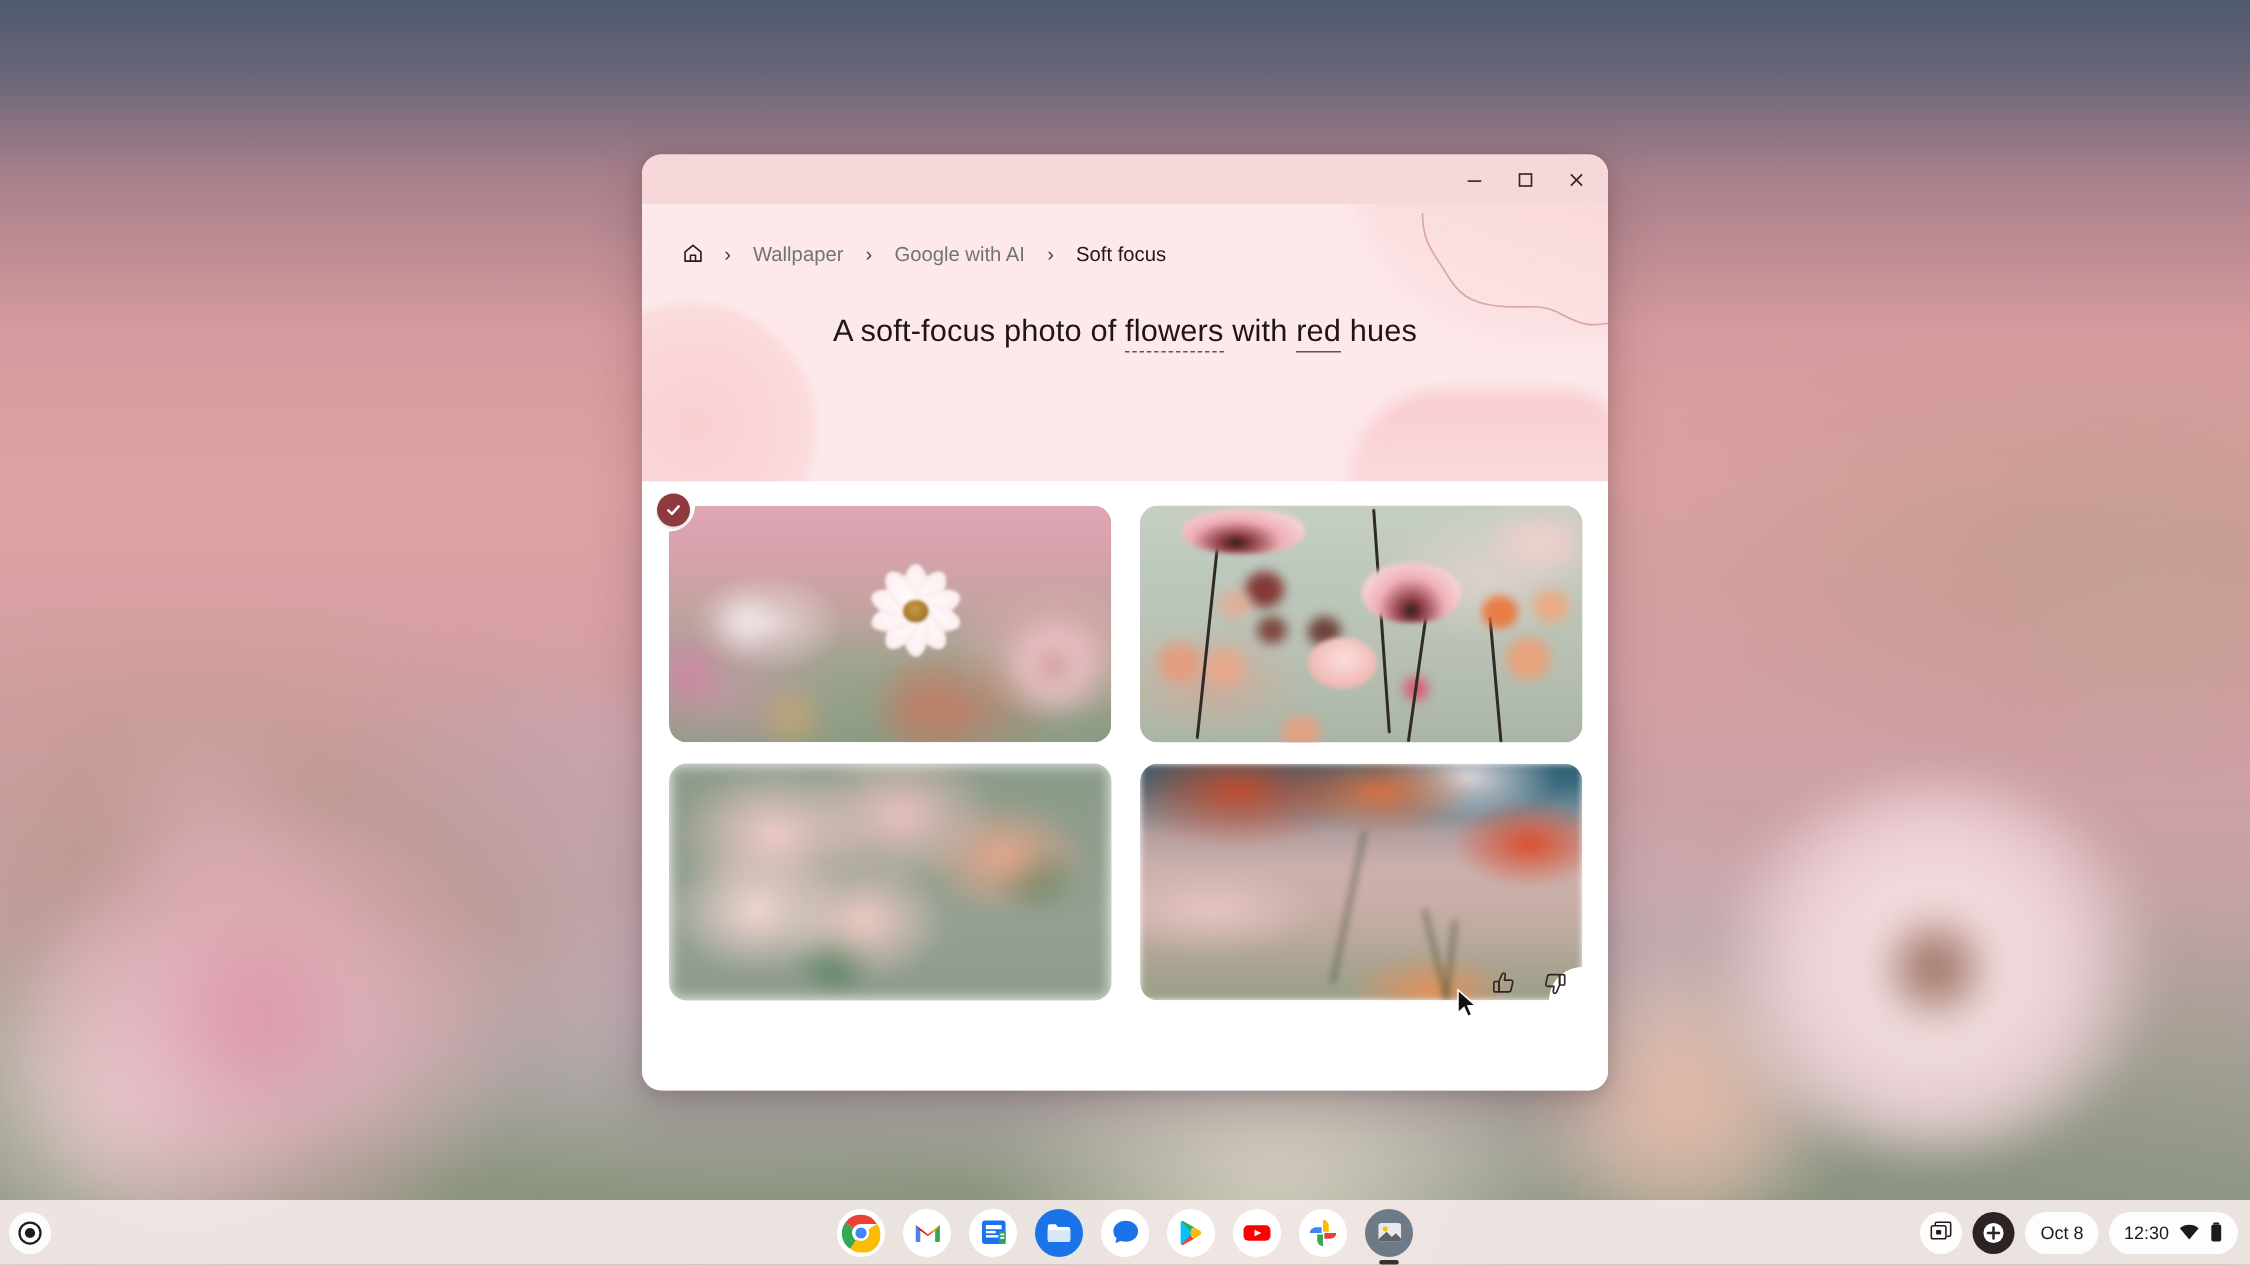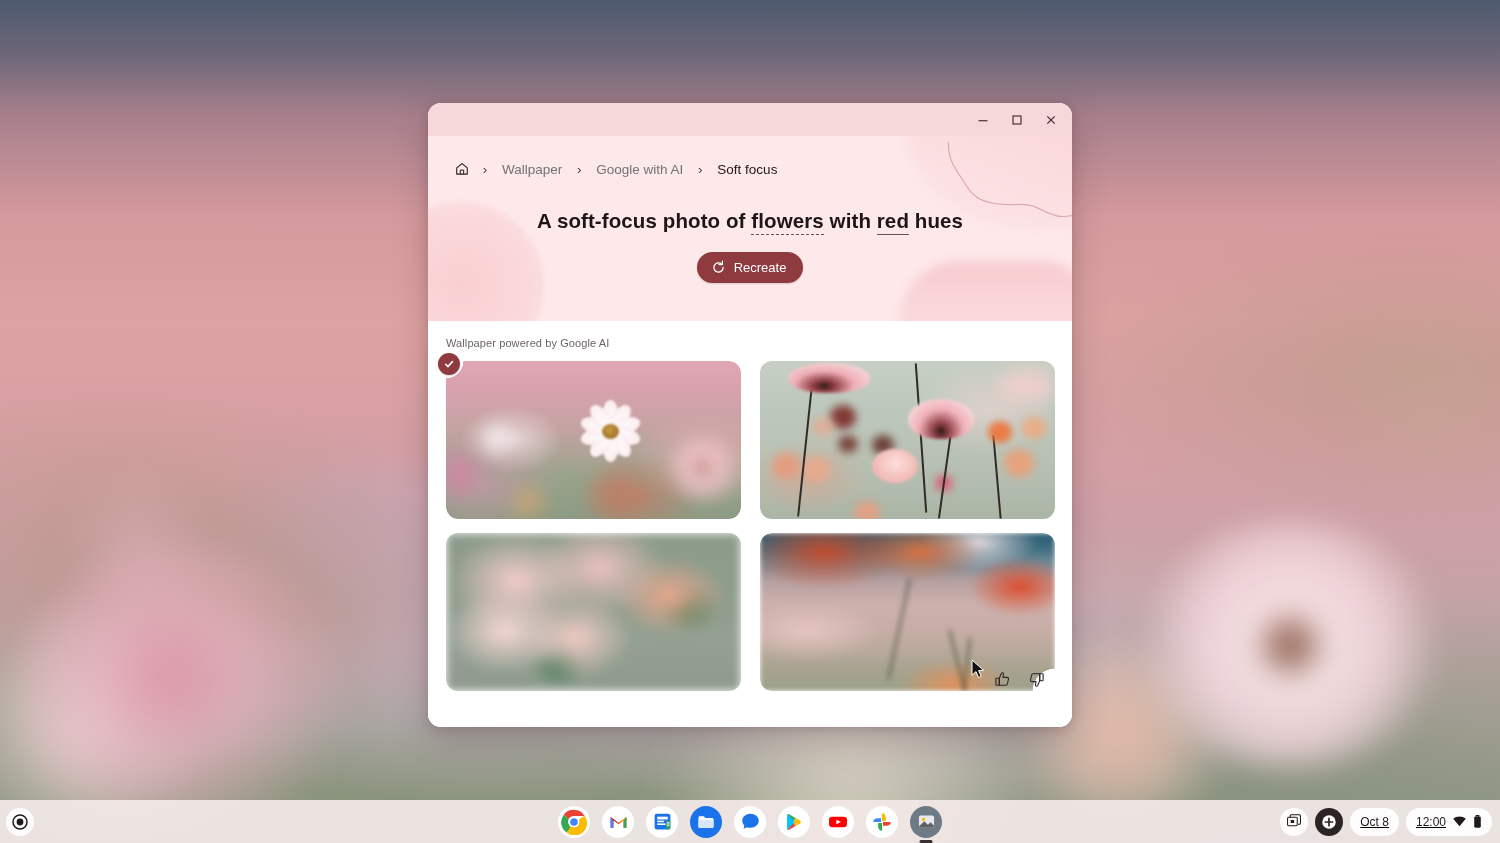--- a/index.html
+++ b/index.html
@@ -165,21 +165,21 @@
   
   .prompt-wrap {
     position: relative;
     z-index: 3;
     text-align: center;
     margin-top: 28px;
   }
   .prompt {
     display: inline-block;
     font-size: 20.5px;
-    font-weight: 700;
+    font-weight: 400;
     letter-spacing: 0.1px;
     color: #1d1516;
     line-height: 1.25;
   }
   .tok-dashed {
     border-bottom: 1.4px dashed #6f4e52;
     padding-bottom: 2px;
   }
   .tok-solid {
     border-bottom: 1.6px solid #6f4e52;
@@ -381,21 +381,21 @@
     background: #ffffff;
     overflow: visible;
   }
   .app-icon svg { display: block; }
   .app-active-dot {
     position: absolute; bottom: -5px; left: 50%; transform: translateX(-50%);
     width: 13px; height: 2.5px; border-radius: 2px; background: #3a3032;
   }
   .shelf-status {
     position: absolute; right: 8px; top: 50%; transform: translateY(-50%);
-    display: flex; align-items: center; gap: 7px; text-decoration: underline;
+    display: flex; align-items: center; gap: 7px;
   }
   .status-pill {
     height: 28px;
     border-radius: 14px;
     background: rgba(255,255,255,0.92);
     display: flex; align-items: center; gap: 6px;
     padding: 0 10px;
     font-size: 12px;
     color: #20191a;
     white-space: nowrap;
@@ -461,33 +461,23 @@
         <span class="crumb-sep">›</span>
         <span class="crumb">Google with AI</span>
         <span class="crumb-sep">›</span>
         <span class="crumb current">Soft focus</span>
       </nav>
 
       <div class="prompt-wrap">
         <div class="prompt"><span>A soft-focus photo of </span><span class="tok-dashed">flowers</span><span> with </span><span class="tok-solid">red</span><span> hues</span></div>
       </div>
 
-      <div class="recreate-wrap">
-        <button class="recreate-btn">
-          <svg width="15" height="15" viewBox="0 0 20 20">
-            <path d="M16.2 10 A6.2 6.2 0 1 1 14 5.2" fill="none" stroke="#ffffff" stroke-width="1.7" stroke-linecap="round"></path>
-            <path d="M15.2 1.6 L15.2 6.0 L10.8 6.0" fill="none" stroke="#ffffff" stroke-width="1.7" stroke-linecap="round" stroke-linejoin="round"></path>
-          </svg>
-          <span>Recreate</span>
-        </button>
-      </div>
     </div>
 
     <div class="body">
-      <div class="powered">Wallpaper powered by Google AI</div>
 
       <div class="grid">
 
         <div class="tile selected" title="Soft-focus white daisy with pink bokeh background">
           <div class="tile-img">
             <div class="art art1">
               <div class="bk-sm" style="left:-16px;top:84px;width:56px;height:58px;background:radial-gradient(circle,rgba(216,128,166,0.85) 0%,rgba(220,150,180,0) 72%);"></div>
               <div class="bk-sm" style="left:30px;top:58px;width:40px;height:40px;background:radial-gradient(circle,rgba(252,244,246,0.9) 0%,rgba(252,244,246,0) 72%);"></div>
               <div class="bk-sm" style="left:222px;top:76px;width:72px;height:66px;background:radial-gradient(circle at 48% 46%,rgba(182,122,112,0.8) 0%,rgba(238,196,202,0.9) 26%,rgba(240,206,212,0) 74%);"></div>
               <div class="bk-sm" style="left:128px;top:104px;width:84px;height:60px;background:radial-gradient(circle,rgba(206,112,86,0.6) 0%,rgba(210,140,116,0) 72%);"></div>
@@ -688,21 +678,21 @@
           <circle cx="10" cy="10" r="8.4" fill="#ffffff"></circle>
           <path d="M10 5.4 L10 14.6 M5.4 10 L14.6 10" stroke="#2b2324" stroke-width="2.1" stroke-linecap="round"></path>
         </svg>
       </div>
 
       <div class="status-pill">
         <span>Oct 8</span>
       </div>
 
       <div class="status-pill">
-        <span>12:00</span>
+        <span>12:30</span>
         <svg width="15" height="15" viewBox="0 0 20 20">
           <path d="M10 16.4 L1.6 6.4 C 6.4 2.4, 13.6 2.4, 18.4 6.4 Z" fill="#20191a"></path>
         </svg>
         <svg width="9" height="15" viewBox="0 0 12 20">
           <rect x="3.4" y="1.4" width="5.2" height="1.8" rx="0.7" fill="#20191a"></rect>
           <rect x="1.6" y="3.2" width="8.8" height="15" rx="1.8" fill="#20191a"></rect>
         </svg>
       </div>
     </div>
 

